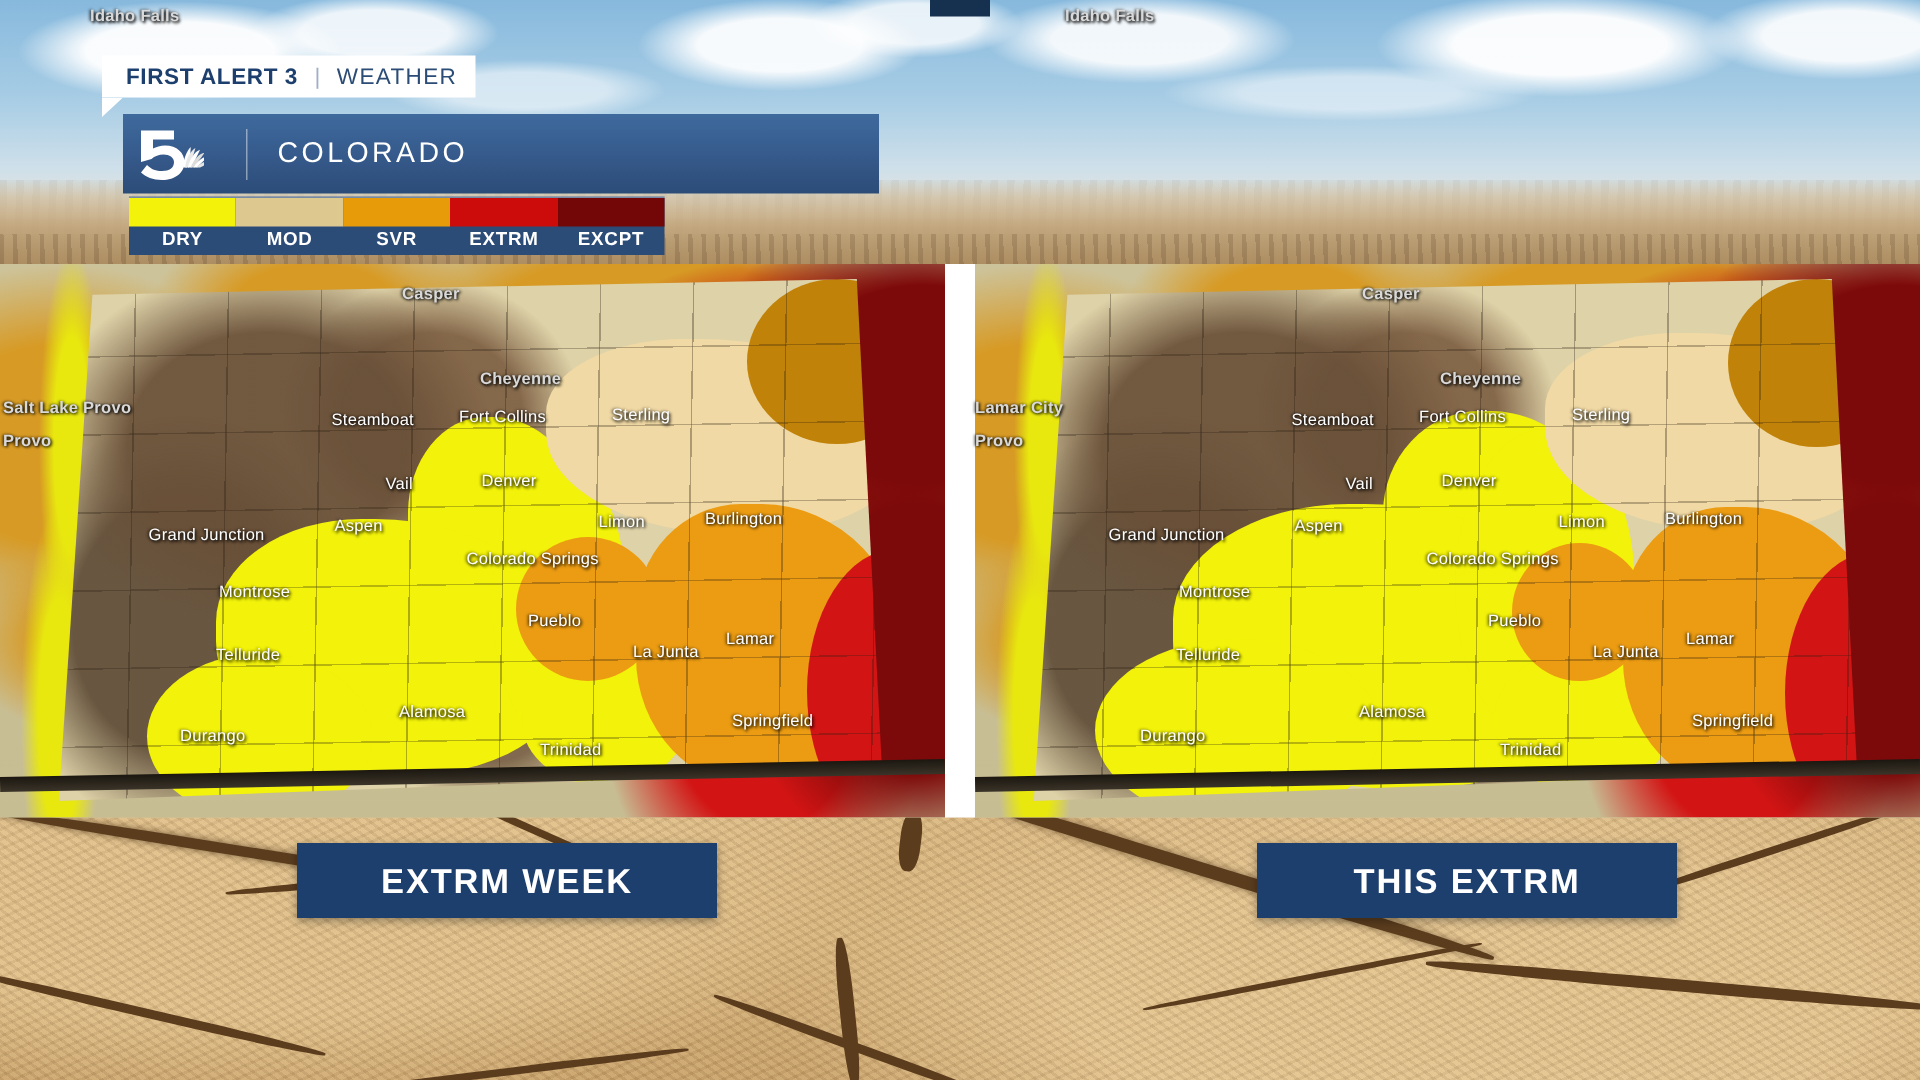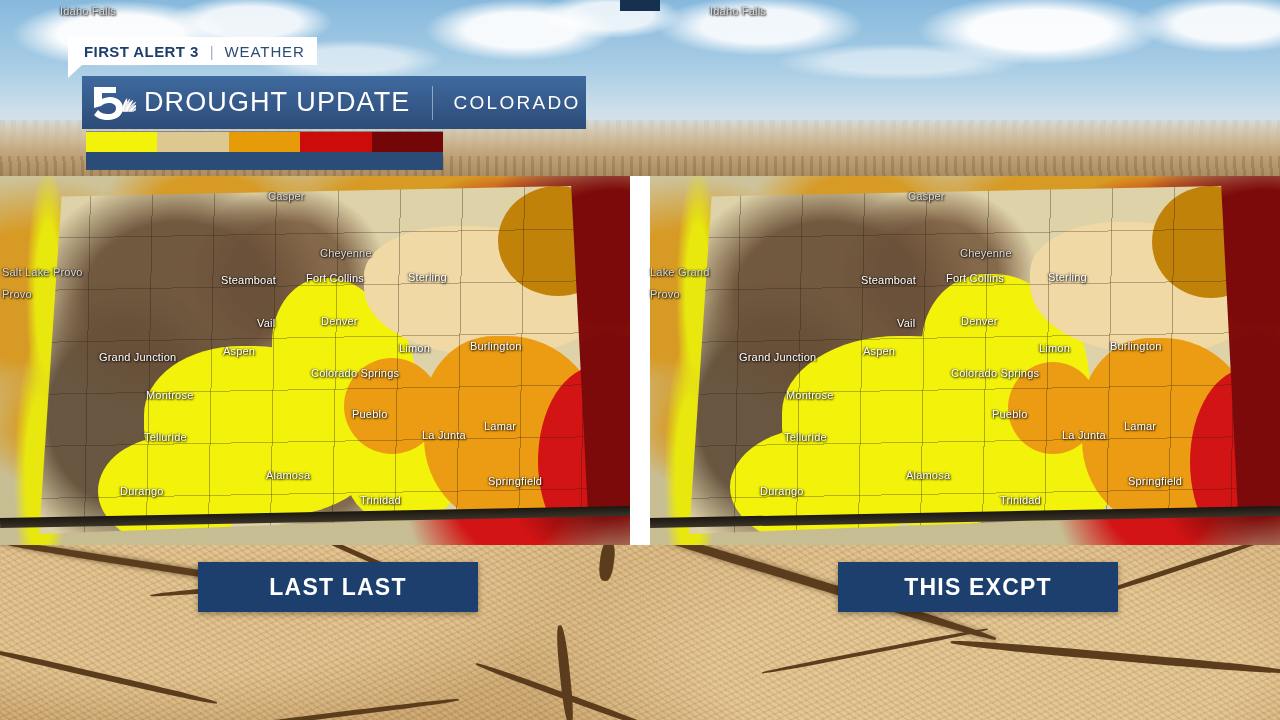--- a/index.html
+++ b/index.html
@@ -184,21 +184,21 @@
     background:linear-gradient(#1b1710, #3a3328);
     transform:rotate(-1.1deg);
   }
 
   .blob { position:absolute; border-radius:50%; }
   .lbl {
     position:absolute; color:#ffffff; font-size:11px; font-weight:normal;
     text-shadow:1px 1px 2px rgba(0,0,0,.95), -1px 0 2px rgba(0,0,0,.7);
     white-space:nowrap; letter-spacing:.2px;
   }
-  .lbl.dim { color:#d9d9d9; font-weight:normal; }
+  .lbl.dim { color:#d9d9d9; font-weight:bold; }
 
   
   .caption {
     position:absolute; top:562px; width:280px; height:50px;
     background:#1d3f6e; display:flex; align-items:center; justify-content:center;
     color:#ffffff; font-size:23px; font-weight:bold; letter-spacing:1.2px;
     box-shadow:0 2px 6px rgba(0,0,0,.35);
   }
   #caption-left  { left:198px; }
   #caption-right { left:838px; }
@@ -297,21 +297,21 @@
     <div class="lbl" style="left: 144px; top: 431px;">Telluride</div>
     <div class="lbl" style="left: 422px; top: 429px;">La Junta</div>
     <div class="lbl" style="left: 484px; top: 420px;">Lamar</div>
     <div class="lbl" style="left: 120px; top: 485px;">Durango</div>
     <div class="lbl" style="left: 266px; top: 469px;">Alamosa</div>
     <div class="lbl" style="left: 488px; top: 475px;">Springfield</div>
     <div class="lbl" style="left: 360px; top: 494px;">Trinidad</div>
     <div class="lbl dim" style="left: 710px; top: 5px;">Idaho Falls</div>
     <div class="lbl dim" style="left: 908px; top: 190px;">Casper</div>
     <div class="lbl dim" style="left: 960px; top: 247px;">Cheyenne</div>
-    <div class="lbl dim" style="left: 650px; top: 266px;">Lake Grand</div>
+    <div class="lbl dim" style="left: 650px; top: 266px;">Lamar City</div>
     <div class="lbl dim" style="left: 650px; top: 288px;">Provo</div>
     <div class="lbl" style="left: 861px; top: 274px;">Steamboat</div>
     <div class="lbl" style="left: 946px; top: 272px;">Fort Collins</div>
     <div class="lbl" style="left: 1048px; top: 271px;">Sterling</div>
     <div class="lbl" style="left: 897px; top: 317px;">Vail</div>
     <div class="lbl" style="left: 961px; top: 315px;">Denver</div>
     <div class="lbl" style="left: 739px; top: 351px;">Grand Junction</div>
     <div class="lbl" style="left: 863px; top: 345px;">Aspen</div>
     <div class="lbl" style="left: 1039px; top: 342px;">Limon</div>
     <div class="lbl" style="left: 1110px; top: 340px;">Burlington</div>
@@ -341,29 +341,35 @@
       <g transform="translate(26,14) scale(0.62)">
         <path d="M10 22 C10 12 14 4 18 0 C18 8 16 16 14 22 Z" fill="#ffffff"></path>
         <path d="M12 22 C13 12 18 4 23 1 C21 9 18 16 16 22 Z" fill="#e8e8e8"></path>
         <path d="M15 22 C17 13 22 5 28 3 C25 10 21 17 19 22 Z" fill="#ffffff"></path>
         <path d="M18 22 C21 14 27 7 33 6 C29 12 24 18 22 22 Z" fill="#dcdcdc"></path>
         <path d="M21 22 C25 15 31 10 37 10 C32 15 27 19 25 22 Z" fill="#ffffff"></path>
         <path d="M24 22 C29 17 35 14 41 15 C36 18 30 21 28 22 Z" fill="#e4e4e4"></path>
       </g>
     </svg>
   </div>
-  <span id="title-text">DROUGHT UPDATE</span>
   <span id="title-div"></span>
   <span id="title-region">COLORADO</span>
 </div>
 
 <div id="legend">
   <div id="legend-swatches">
       <div style="background: rgb(242, 242, 10);"></div>
       <div style="background: rgb(221, 201, 143);"></div>
       <div style="background: rgb(232, 155, 9);"></div>
       <div style="background: rgb(204, 11, 11);"></div>
       <div style="background: rgb(115, 7, 7);"></div>
     </div>
-</div>
-
-<div class="caption" id="caption-left">LAST LAST</div>
-<div class="caption" id="caption-right">THIS EXCPT</div>
+  <div id="legend-labels">
+      <div>DRY</div>
+      <div>MOD</div>
+      <div>SVR</div>
+      <div>EXTRM</div>
+      <div>EXCPT</div>
+    </div>
+</div>
+
+<div class="caption" id="caption-left">EXTRM WEEK</div>
+<div class="caption" id="caption-right">THIS EXTRM</div>
 
 </body></html>

